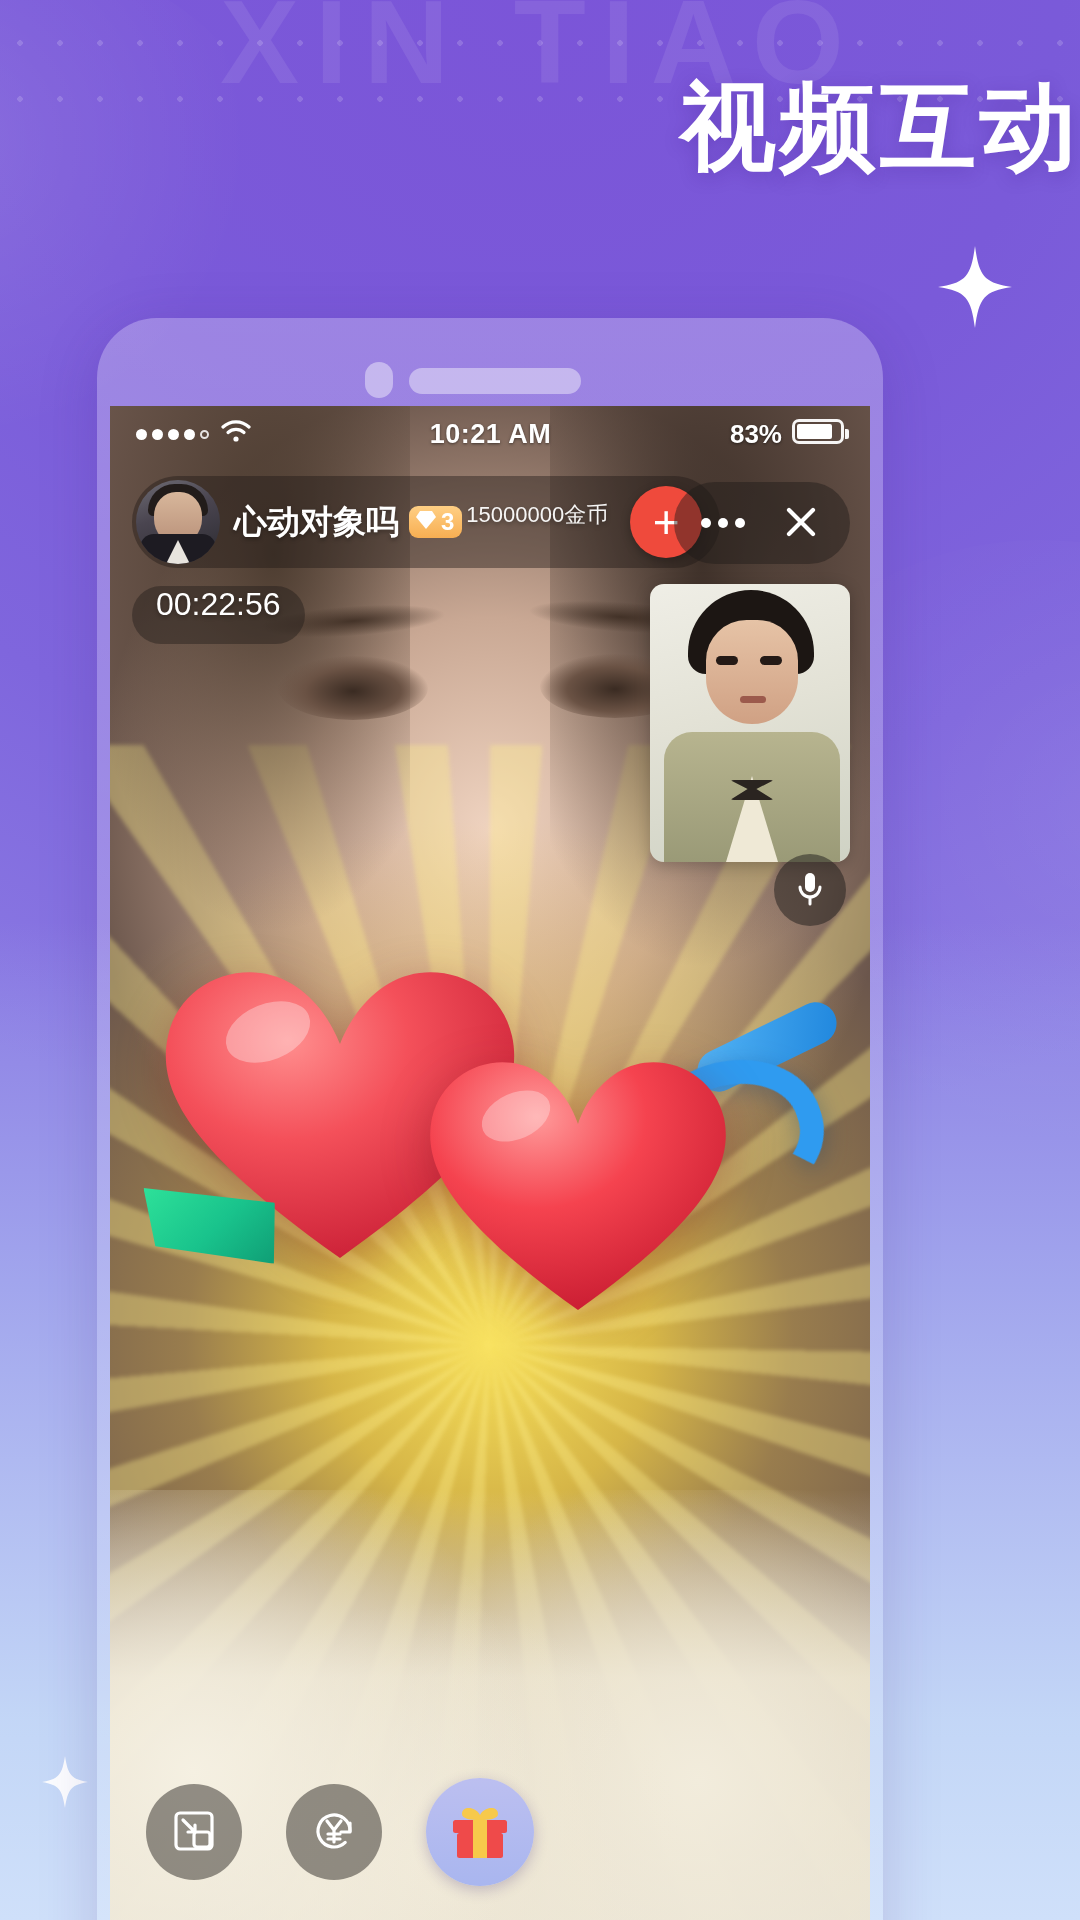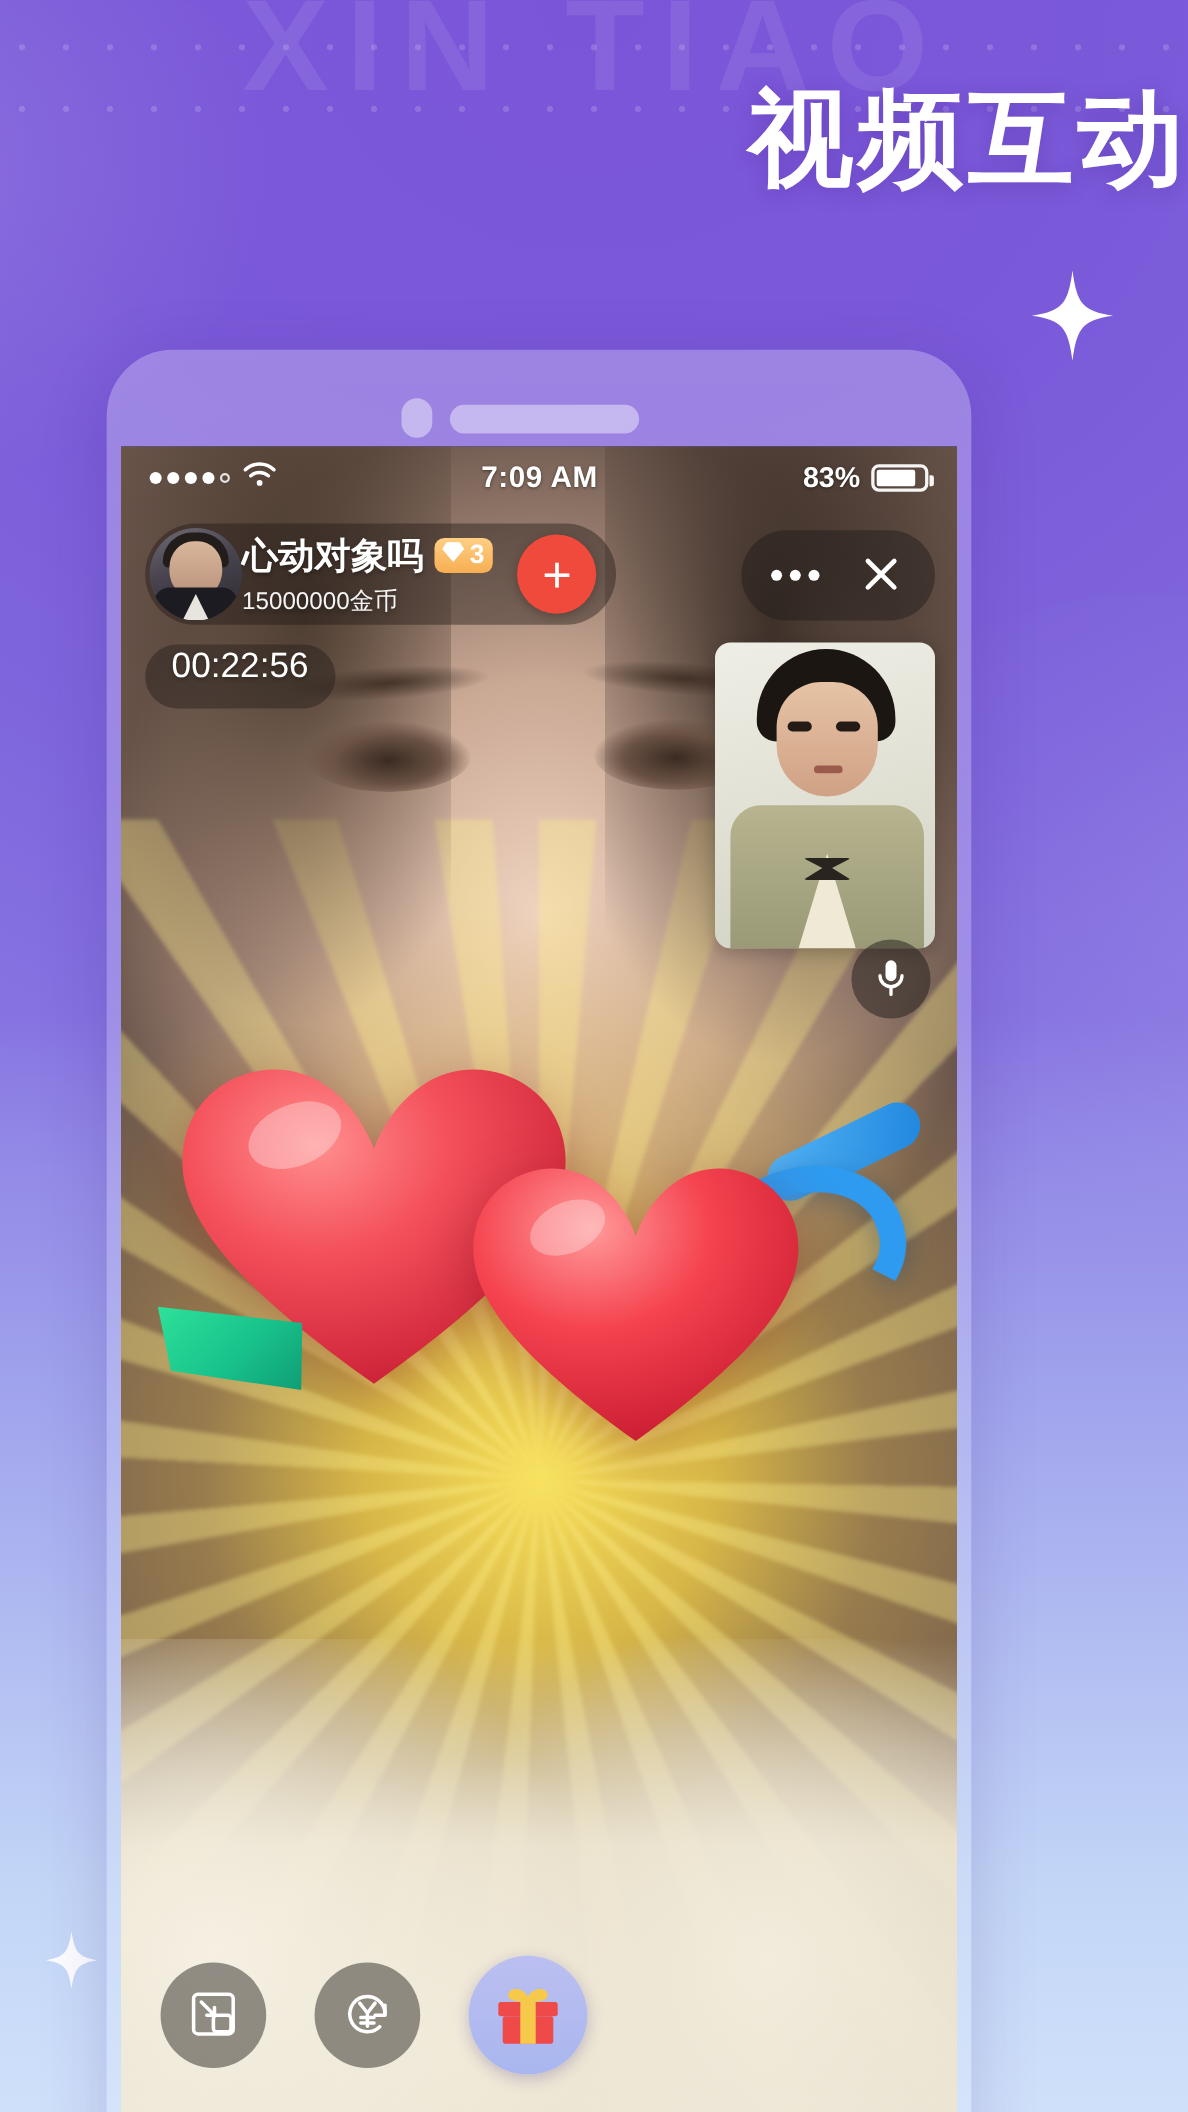--- a/index.html
+++ b/index.html
@@ -148,21 +148,21 @@
     padding:0 26px;
     color:#fff; font-size:26px; font-weight:bold;
     text-shadow:0 1px 3px rgba(0,0,0,.5);
     z-index:6;
   }
   .sb-left { display:flex; align-items:center; gap:12px; }
   .sig { display:flex; align-items:center; gap:5px; }
   .sig i { width:11px; height:11px; border-radius:50%; background:#fff; display:block; }
   .sig i.off { background:transparent; border:2px solid rgba(255,255,255,.85); width:9px; height:9px;}
   .sb-time { font-size:27px; letter-spacing:.5px; }
-  .sb-right { display:flex; align-items:center; gap:10px; }
+  .sb-right { display:flex; gap:10px; }
   .batt {
     width:52px; height:25px; border:3px solid rgba(255,255,255,.95);
     border-radius:7px; position:relative; padding:2px;
   }
   .batt::after{
     content:""; position:absolute; right:-8px; top:7px; width:4px; height:10px;
     background:rgba(255,255,255,.95); border-radius:0 2px 2px 0;
   }
   .batt b { display:block; height:100%; width:83%; background:#fff; border-radius:2px; }
 
@@ -191,21 +191,21 @@
     background:#221c1a;
   }
   .host-avatar .suit {
     position:absolute; left:4px; bottom:0; width:76px; height:30px;
     background:#1d1b22; border-radius:14px 14px 0 0;
   }
   .host-avatar .shirt {
     position:absolute; left:30px; bottom:0; width:24px; height:24px;
     background:#e8e4de; clip-path:polygon(50% 0,100% 100%,0 100%);
   }
-  .host-meta { display:flex; flex-direction:column; gap:4px; }
+  .host-meta { margin-left:14px; display:flex; flex-direction:row; gap:4px; }
   .host-name-row { display:flex; align-items:center; gap:10px; }
   .host-name { color:#fff; font-size:33px; font-weight:bold; text-shadow:0 2px 4px rgba(0,0,0,.35); }
   .level-badge {
     display:flex; align-items:center; gap:4px;
     background:linear-gradient(180deg,#ffcf84,#f7ae52);
     border-radius:9px; padding:2px 8px 2px 6px;
     color:#fff; font-size:24px; font-weight:bold;
     line-height:1.15;
   }
   .host-coins { color:rgba(255,255,255,.95); font-size:22px; text-shadow:0 2px 4px rgba(0,0,0,.35); }
@@ -375,21 +375,21 @@
           <i class="off"></i>
       </span>
       <span>
         <svg width="30" height="23" viewBox="0 0 30 23" fill="none">
           <path d="M2 7 A19 19 0 0 1 28 7" stroke="#fff" stroke-width="3.2" stroke-linecap="round"></path>
           <path d="M7 12.5 A12 12 0 0 1 23 12.5" stroke="#fff" stroke-width="3.2" stroke-linecap="round"></path>
           <circle cx="15" cy="19" r="2.6" fill="#fff"></circle>
         </svg>
       </span>
     </div>
-    <div class="sb-time">7:09 AM</div>
+    <div class="sb-time">10:21 AM</div>
     <div class="sb-right">
       <span>83%</span>
       <span class="batt">
           <b></b>
         </span>
     </div>
   </div>
 
   <div class="host-card">
     <div class="host-avatar">

